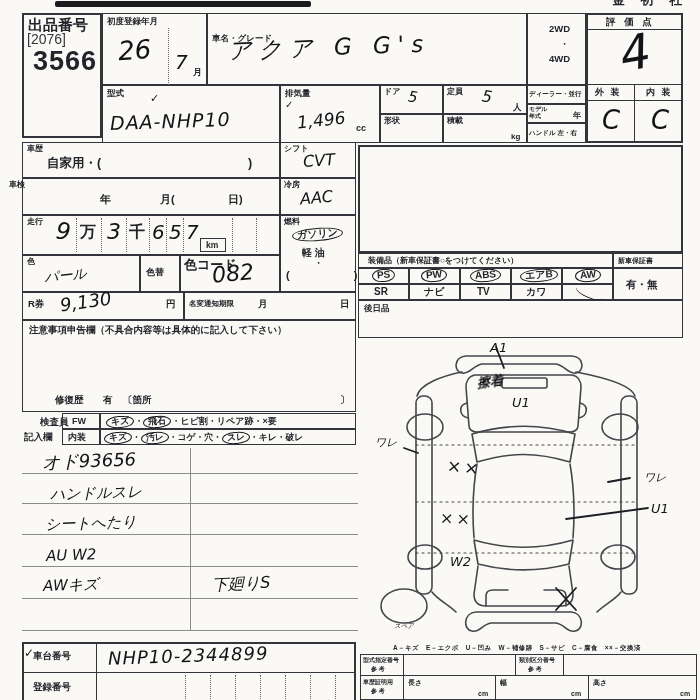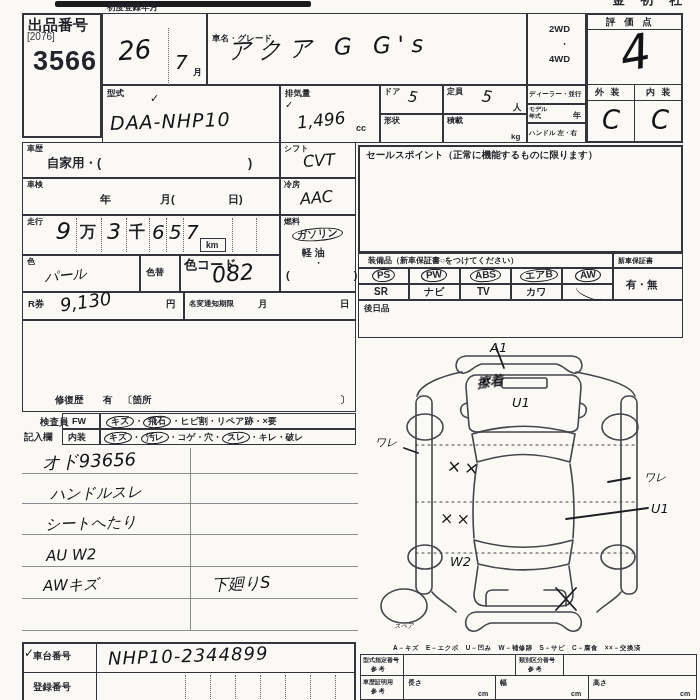--- a/index.html
+++ b/index.html
@@ -22,25 +22,25 @@
 
 <div class="page">
 
   <div class="abs" style="left:55px;top:1px;width:256px;height:6px;background:#1c1c1f;border-radius:2px"></div>
   <div class="abs" style="left:612px;top:0;width:85px;height:9px;overflow:hidden">
     <span class="l" style="display:block;margin-top:-7px;font-size:13px;letter-spacing:6px">金 初 社</span>
   </div>
 
   <div class="c thick" style="left:22px;top:13px;width:80px;height:125px"></div>
   <div class="abs l" style="left:28px;top:17px;font-size:15px">出品番号</div>
-  <div class="abs" style="left:27px;top:32px;font-size:10px;color:#34353c">[2076]</div>
+  <div class="abs" style="left:27px;top:32px;font-size:14px;color:#34353c">[2076]</div>
   <div class="abs l" style="left:33px;top:48px;font-size:27px;letter-spacing:1px">3566</div>
 
   <div class="c" style="left:102px;top:13px;width:105px;height:72px"></div>
-  <div class="abs l" style="left:107px;top:3px;font-size:8.5px">初度登録年月</div>
+  <div class="abs l" style="left:107px;top:17px;font-size:8.5px">初度登録年月</div>
   <div class="dv" style="left:168px;top:28px;height:57px"></div>
   <div class="abs hw" style="left:118px;top:37px;font-size:26px;transform:rotate(-4deg)">26</div>
   <div class="abs hw" style="left:175px;top:52px;font-size:20px">7</div>
   <div class="abs l" style="left:193px;top:68px;font-size:9px">月</div>
 
   <div class="c" style="left:207px;top:13px;width:320px;height:72px"></div>
   <div class="abs l" style="left:212px;top:34px;font-size:8.5px">車名・グレード</div>
   <div class="abs hw" style="left:228px;top:36px;font-size:23px;letter-spacing:7px;transform:rotate(-2deg)">アクア G G's</div>
 
   <div class="c" style="left:527px;top:13px;width:59px;height:72px"></div>
@@ -95,21 +95,21 @@
 
   <div class="c" style="left:22px;top:142px;width:258px;height:36px"></div>
   <div class="abs l" style="left:27px;top:145px;font-size:8px">車歴</div>
   <div class="abs l" style="left:47px;top:157px;font-size:12.5px">自家用・(</div>
   <div class="abs l" style="left:248px;top:157px;font-size:12.5px">)</div>
   <div class="c" style="left:280px;top:142px;width:76px;height:36px"></div>
   <div class="abs l" style="left:284px;top:145px;font-size:8px">シフト</div>
   <div class="abs hw" style="left:303px;top:153px;font-size:16px;transform:rotate(-4deg)">CVT</div>
 
   <div class="c" style="left:22px;top:178px;width:258px;height:37px"></div>
-  <div class="abs l" style="left:27px;top:181px;font-size:8px">車検</div>
+  <div class="abs l" style="left:9px;top:181px;font-size:8px">車検</div>
   <div class="abs l" style="left:100px;top:194px;font-size:11px">年</div>
   <div class="abs l" style="left:160px;top:194px;font-size:11px">月(</div>
   <div class="abs l" style="left:228px;top:194px;font-size:11px">日)</div>
   <div class="c" style="left:280px;top:178px;width:76px;height:37px"></div>
   <div class="abs l" style="left:284px;top:181px;font-size:8px">冷房</div>
   <div class="abs hw" style="left:300px;top:190px;font-size:16px;transform:rotate(-5deg)">AAC</div>
 
   <div class="c" style="left:22px;top:215px;width:258px;height:40px"></div>
   <div class="abs l" style="left:27px;top:218px;font-size:8px">走行</div>
   <div class="dv" style="left:76px;top:218px;height:34px"></div>
@@ -149,21 +149,20 @@
   <div class="c" style="left:22px;top:292px;width:162px;height:28px"></div>
   <div class="abs l" style="left:28px;top:299px;font-size:9.5px">R券</div>
   <div class="abs hw" style="left:60px;top:293px;font-size:18px;transform:rotate(-8deg)">9,130</div>
   <div class="abs l" style="left:166px;top:299px;font-size:9.5px">円</div>
   <div class="c" style="left:184px;top:292px;width:172px;height:28px"></div>
   <div class="abs l" style="left:189px;top:300px;font-size:7.5px">名変通知期限</div>
   <div class="abs l" style="left:258px;top:299px;font-size:9.5px">月</div>
   <div class="abs l" style="left:340px;top:299px;font-size:9.5px">日</div>
 
   <div class="c thick" style="left:358px;top:145px;width:325px;height:108px"></div>
-  <div class="abs l" style="left:366px;top:150px;font-size:9.5px">セールスポイント（正常に機能するものに限ります）</div>
 
   <div class="c" style="left:358px;top:253px;width:255px;height:15px"></div>
   <div class="abs l" style="left:368px;top:257px;font-size:8px">装備品（新車保証書○をつけてください）</div>
   <div class="c" style="left:613px;top:253px;width:70px;height:15px"></div>
   <div class="abs l" style="left:618px;top:257px;font-size:7px">新車保証書</div>
   <div class="c" style="left:613px;top:268px;width:70px;height:32px"></div>
   <div class="abs l" style="left:626px;top:279px;font-size:10.5px">有・無</div>
 
   <div class="c" style="left:358px;top:268px;width:51px;height:16px"></div>
   <div class="c" style="left:409px;top:268px;width:51px;height:16px"></div>
@@ -184,20 +183,21 @@
   <div class="abs l" style="left:374px;top:287px;font-size:10px">SR</div>
   <div class="abs l" style="left:424px;top:287px;font-size:10px">ナビ</div>
   <div class="abs l" style="left:477px;top:287px;font-size:10px">TV</div>
   <div class="abs l" style="left:526px;top:287px;font-size:10px">カワ</div>
   <div class="abs" style="left:575px;top:287px;width:28px;height:11px;border-bottom:1.6px solid #1a1a20;border-radius:50%;transform:rotate(24deg)"></div>
 
   <div class="c" style="left:358px;top:300px;width:325px;height:38px"></div>
   <div class="abs l" style="left:364px;top:304px;font-size:8.5px">後日品</div>
 
   <div class="c" style="left:22px;top:320px;width:334px;height:92px;border-width:1.6px"></div>
+  <div class="abs l" style="left:29px;top:325px;font-size:9.5px">注意事項申告欄（不具合内容等は具体的に記入して下さい）</div>
   <div class="abs l" style="left:55px;top:395px;font-size:9.5px">修復歴</div>
   <div class="abs l" style="left:103px;top:395px;font-size:9.5px">有</div>
   <div class="abs l" style="left:123px;top:395px;font-size:9.5px">〔箇所</div>
   <div class="abs l" style="left:340px;top:395px;font-size:9.5px">〕</div>
 
   <div class="abs l" style="left:40px;top:417px;font-size:9.5px">検査員</div>
   <div class="abs l" style="left:24px;top:432px;font-size:9.5px">記入欄</div>
   <div class="c" style="left:62px;top:413px;width:38px;height:16px"></div>
   <div class="c" style="left:62px;top:429px;width:38px;height:16px"></div>
   <div class="c" style="left:100px;top:413px;width:256px;height:16px"></div>

